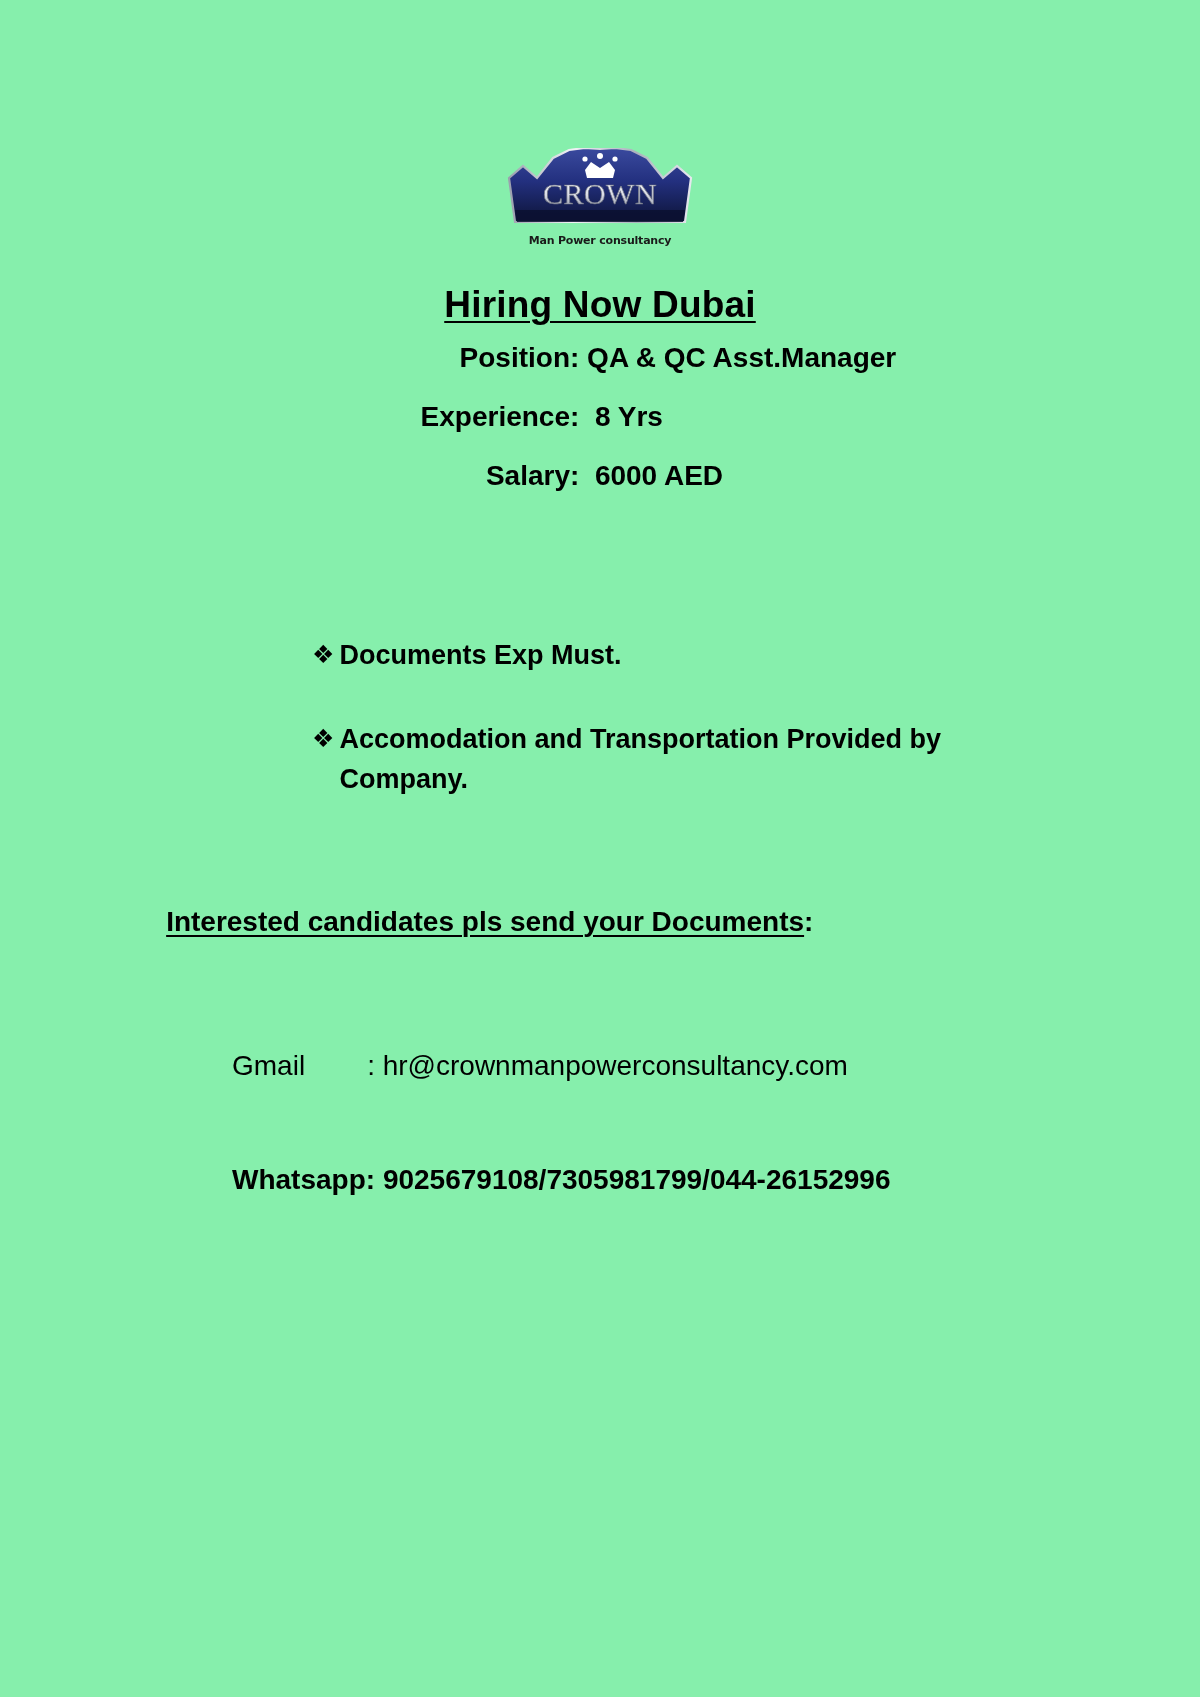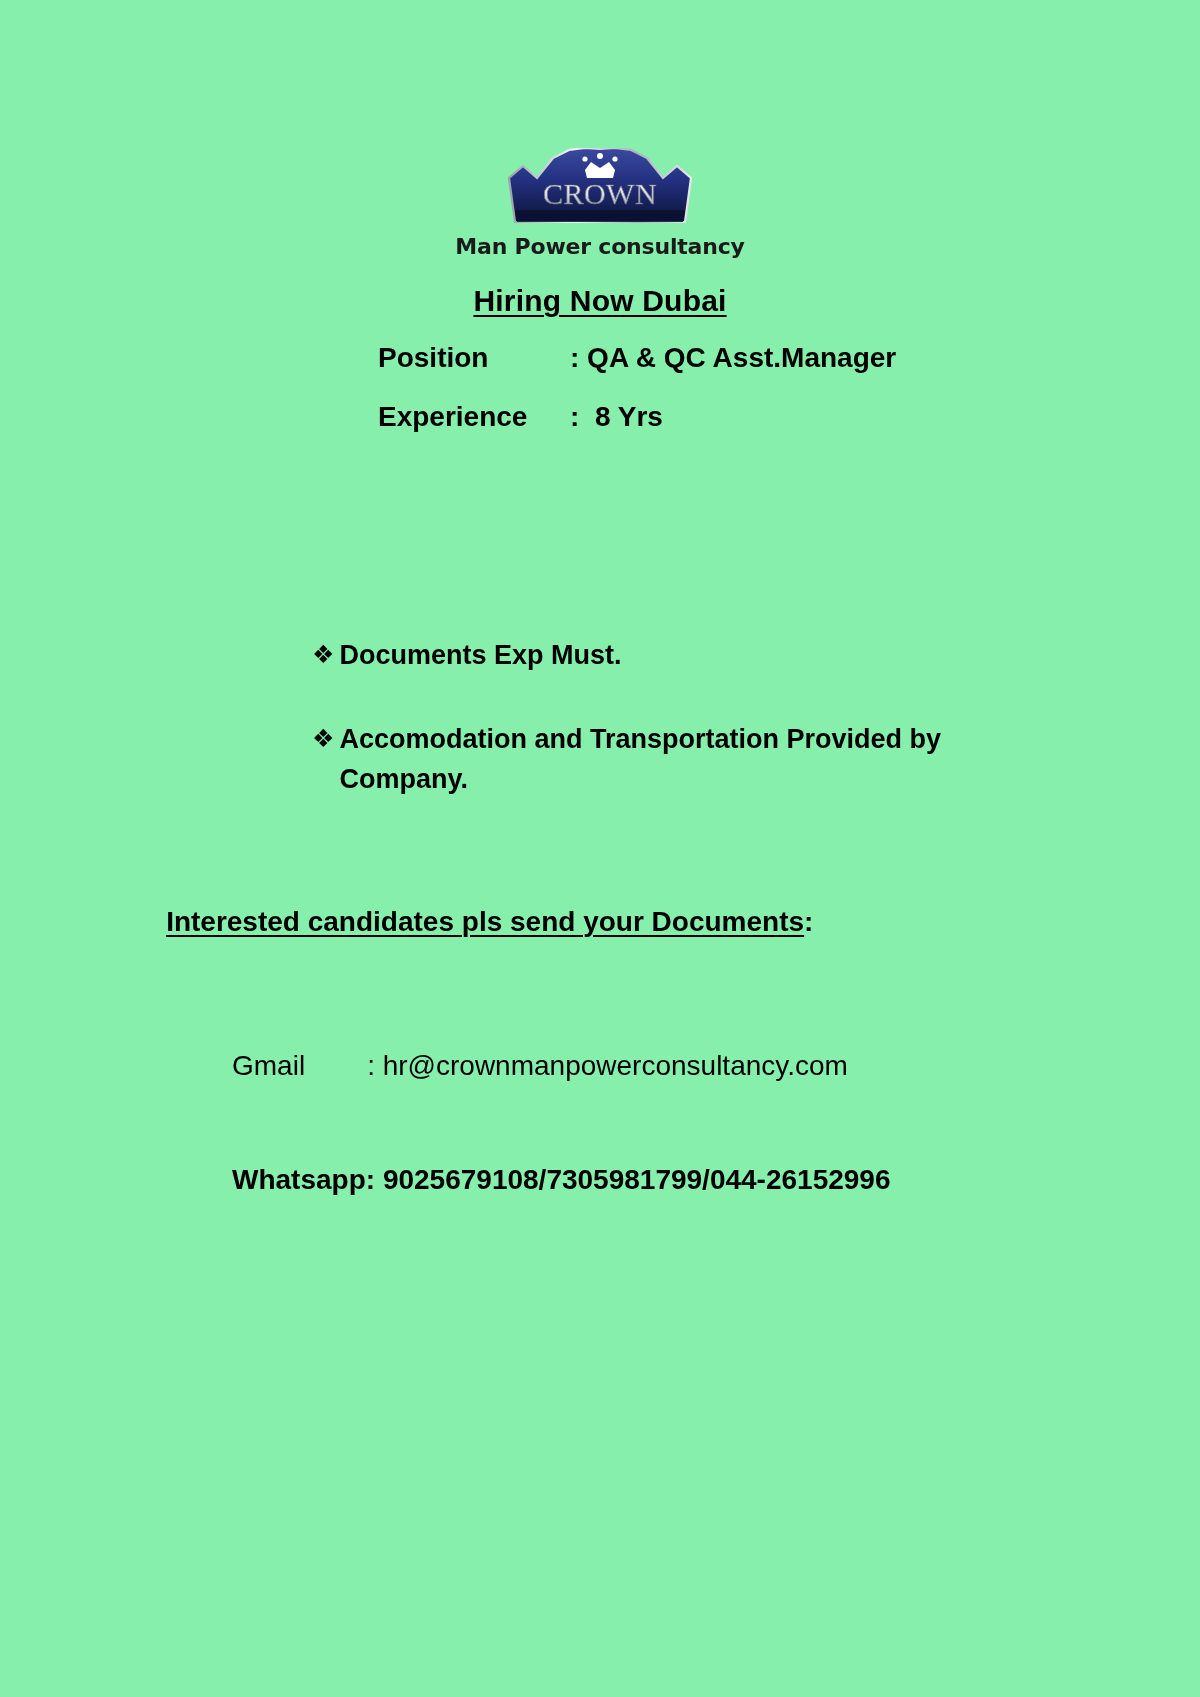--- a/index.html
+++ b/index.html
@@ -39,51 +39,52 @@
     height: 82px;
   }
   .logo-mark svg {
     display: block;
     width: 186px;
     height: 82px;
   }
   .logo-tagline {
     margin-top: 4px;
     font-family: "DejaVu Sans", "Liberation Sans", sans-serif;
-    font-size: 22px;
+    font-size: 11px;
     font-weight: 700;
     letter-spacing: -0.2px;
     color: #1a1a1a;
     white-space: nowrap;
   }
 
   
   .doc-title {
     position: absolute;
     left: 0;
     right: 0;
     top: 284px;
     text-align: center;
-    font-size: 30px;
+    font-size: 37px;
     font-weight: 700;
     letter-spacing: 0.2px;
   }
   .doc-title .u {
     text-decoration: underline;
     text-underline-offset: 4px;
     text-decoration-thickness: 2px;
   }
 
   
   .details {
     position: absolute;
     left: 378px;
     top: 342px;
     font-size: 28px;
     font-weight: 700;
+    text-align: right;
   }
   .detail-row {
     display: flex;
     align-items: baseline;
     height: 59px;
     white-space: pre;
   }
   .detail-label {
     width: 192px;
     flex: 0 0 192px;
@@ -211,20 +212,24 @@
 
   <div class="details">
     <div class="detail-row">
       <span class="detail-label">Position</span>
       <span class="detail-value">: QA &amp; QC Asst.Manager</span>
     </div>
     <div class="detail-row">
       <span class="detail-label">Experience</span>
       <span class="detail-value">:  8 Yrs</span>
     </div>
+    <div class="detail-row">
+      <span class="detail-label">Salary</span>
+      <span class="detail-value">:  6000 AED</span>
+    </div>
   </div>
 
   <div class="bullets">
     <div class="bullet-item">
       <span class="bullet-glyph">❖</span>
       <span class="bullet-text">Documents Exp Must.</span>
     </div>
     <div class="bullet-item">
       <span class="bullet-glyph">❖</span>
       <span class="bullet-text">Accomodation and Transportation Provided by Company.</span>

